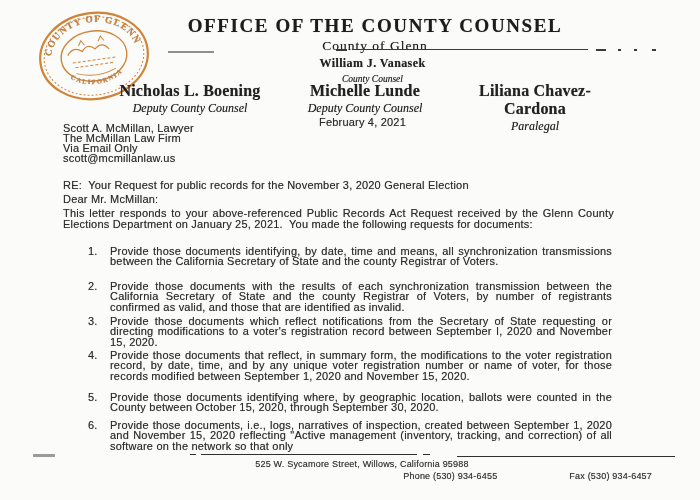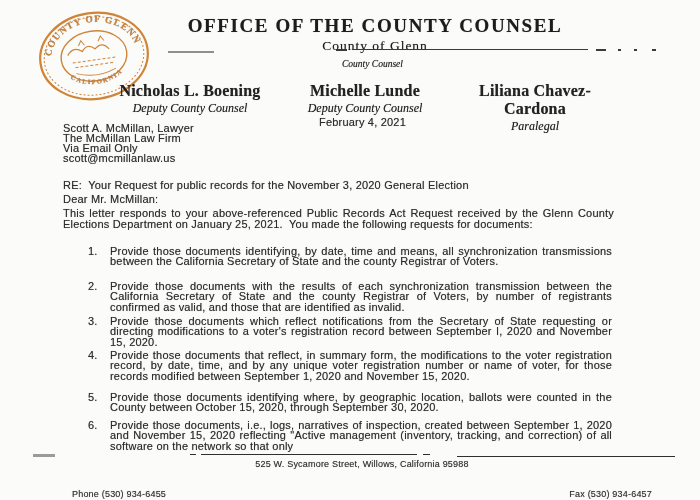--- a/index.html
+++ b/index.html
@@ -33,21 +33,21 @@
   .intro{top:208px;width:551px;text-align:justify;line-height:10.6px;white-space:pre-wrap;}
   .req{left:88px;width:524px;display:flex;line-height:10.3px;}
   .req .num{width:22px;flex:0 0 22px;}
   .req .body{flex:1;text-align:justify;}
   .r1{top:246px;} .r2{top:281px;} .r3{top:316px;}
   .r4{top:350px;} .r5{top:392px;} .r6{top:420px;}
   
   .f-rule{position:absolute;background:#2f2f2f;height:1.3px;top:454px;}
   .f-text{position:absolute;left:72px;top:459px;width:580px;text-align:center;
     font-size:9px;letter-spacing:.2px;color:#333;}
-  .f-row{display:flex;justify-content:space-between;gap:72px;margin-top:20px;}
+  .f-row{display:flex;justify-content:flex-end;gap:72px;margin-top:2px;}
   .artifact{position:absolute;background:#9a9a9a;}
 </style>
 </head>
 <body>
 
 <div class="page">
 
   <svg class="seal" viewBox="0 0 120 96" aria-hidden="true">
     <g transform="rotate(-8 60 48)" stroke="#cf8438" fill="none">
       <ellipse cx="60" cy="48" rx="54" ry="43" stroke-width="2.2"></ellipse>
@@ -75,20 +75,21 @@
 
   <div class="rule gray" style="left:168px;top:51px;width:46px;"></div>
   <div class="rule" style="left:336px;top:49px;width:11px;"></div>
   <div class="rule" style="left:352px;top:48.5px;width:236px;"></div>
   <div class="rule" style="left:596px;top:49px;width:10px;"></div>
   <div class="rule" style="left:618px;top:49px;width:3px;"></div>
   <div class="rule" style="left:634px;top:49px;width:3px;"></div>
   <div class="rule" style="left:652px;top:49px;width:4px;"></div>
 
   <div class="counsel">
+    <div class="counsel-name">William J. Vanasek</div>
     <div class="counsel-title">County Counsel</div>
   </div>
 
   <div class="staff-col" style="left:105px;">
     <div class="staff-name">Nicholas L. Boening</div>
     <div class="staff-title">Deputy County Counsel</div>
   </div>
   <div class="staff-col" style="left:280px;">
     <div class="staff-name">Michelle Lunde</div>
     <div class="staff-title">Deputy County Counsel</div>

